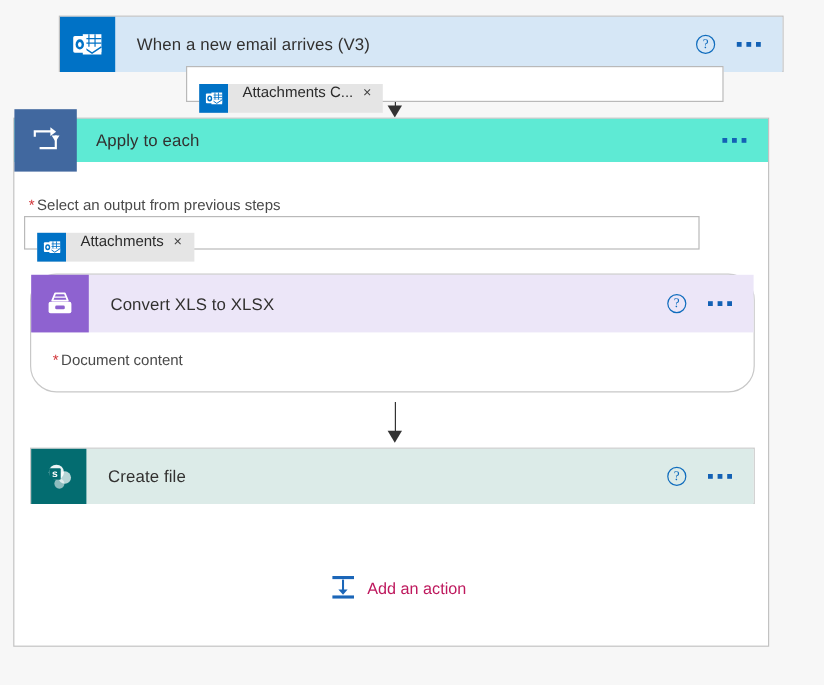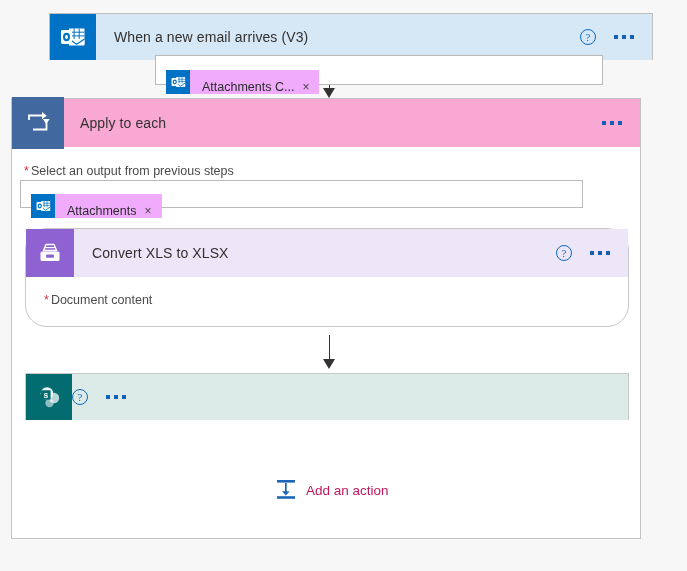--- a/index.html
+++ b/index.html
@@ -138,22 +138,22 @@
   
   #apply-container {
     left: 11px;
     top: 98px;
     width: 630px;
     height: 441px;
     border-color: #c2c2c2;
     background: #ffffff;
   }
   #apply-header {
-    height: 48px;
-    background: #f9a8d4;
+    height: 36px;
+    background: #5eead4;
   }
   #apply-header .icon-box {
     width: 52px; height: 52px; flex: 0 0 52px;
     background: #41689f;
   }
   #apply-header .card-title { font-size: 14px; padding-left: 16px; }
 
   
   .field-label {
     font-size: 12.5px;
@@ -164,22 +164,22 @@
   .combo-box {
     border: 1px solid #b9b9b9;
     background: #ffffff;
     box-sizing: border-box;
     display: flex;
     align-items: center;
     padding-left: 10px;
   }
   .token {
     display: inline-flex;
-    align-items: flex-end;
-    background: #f0abfc;
+    align-items: flex-start;
+    background: #e5e5e5;
     height: 24px;
     cursor: pointer;
     margin-top: 24px;
   }
   .token .tok-icon {
     width: 24px;
     height: 24px;
     flex: 0 0 24px;
     background: #0072c6;
     display: flex;
@@ -412,20 +412,21 @@
   <div class="card-header">
     <div class="icon-box">
       <svg width="26" height="24" viewBox="0 0 26 24">
         <circle cx="11" cy="8.5" r="6.3" fill="#ffffff" opacity="0.92"></circle>
         <circle cx="18" cy="13" r="5.2" fill="#ffffff" opacity="0.72"></circle>
         <circle cx="13.5" cy="18" r="4.2" fill="#ffffff" opacity="0.55"></circle>
         <rect x="5" y="5.2" width="9.6" height="9.6" rx="0.8" fill="#036c70"></rect>
         <text x="9.8" y="12.6" font-family="Liberation Sans, sans-serif" font-size="8.6" font-weight="bold" fill="#ffffff" text-anchor="middle">s</text>
       </svg>
     </div>
+    <div class="card-title">Create file</div>
     <div class="header-actions">
       <div class="help-icon">?</div>
       <div class="dots">
           <i></i>
           <i></i>
           <i></i>
         </div>
     </div>
   </div>
 </div>

